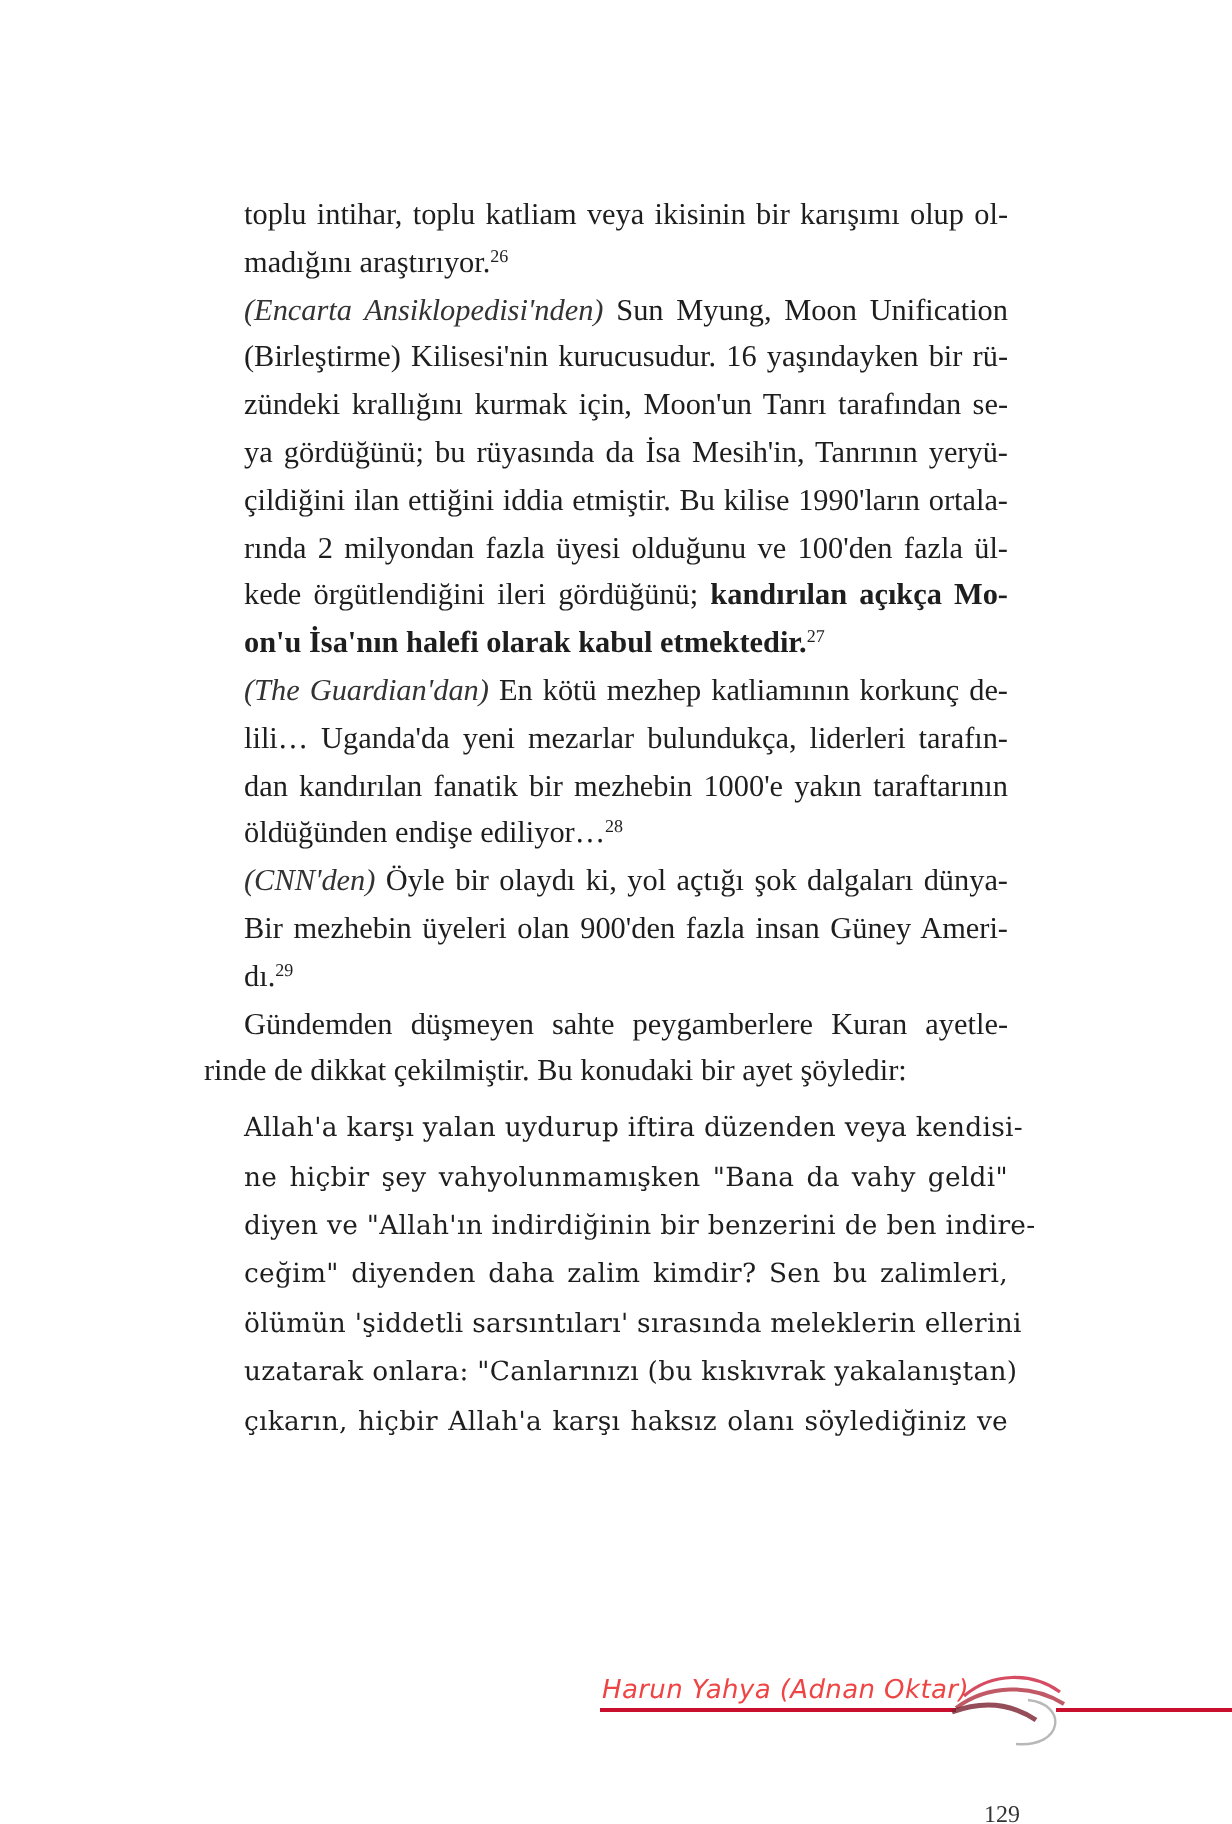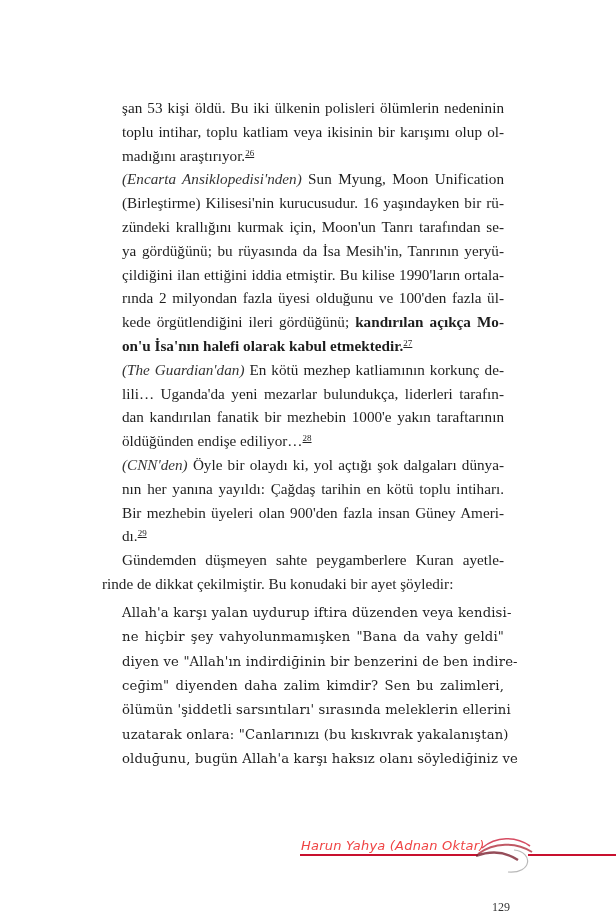--- a/index.html
+++ b/index.html
@@ -9,21 +9,21 @@
     }
     .page { position: absolute; left: 0; top: 0; width: 616px; height: 912px; }
     .text-block {
       position: absolute; left: 122px; top: 96px; width: 382px;
       font-size: 15.2px; line-height: 23.8px; text-align: justify;
     }
     .line { display: block; white-space: nowrap; text-align-last: justify; text-align: justify; }
     .line.last { text-align-last: left; }
     .line.outdent { margin-left: -20px; }
     .src { font-style: italic; color: #333; }
-    sup { font-size: 9px; line-height: 0; vertical-align: 5px; text-decoration: underline; }
+    sup { font-size: 9px; line-height: 0; vertical-align: 5px; }
     b { font-weight: bold; }
     .verse {
       font-family: "DejaVu Serif", serif; font-weight: normal; font-size: 13.2px;
       letter-spacing: 0.15px;
     }
     .verse-block { margin-top: 5px; line-height: 24.4px; }
     .footer-author {
       position: absolute; left: 301px; top: 838px;
       font-family: "DejaVu Sans", sans-serif; font-style: italic; font-size: 13px;
       color: #ef4444; letter-spacing: 0.2px;
@@ -36,21 +36,20 @@
       font-family: "Liberation Serif", serif;
     }
   </style>
 </head>
 <body>
 
 <div class="page">
   <div class="text-block">
 
     <div>
-      <span class="line">şan 53 kişi öldü. Bu iki ülkenin polisleri ölümlerin nedeninin</span>
       <span class="line">toplu intihar, toplu katliam veya ikisinin bir karışımı olup ol-</span>
       <span class="line last"><span>madığını araştırıyor.</span><sup>26</sup></span>
     </div>
 
     <div>
       <span class="line"><span class="src">(Encarta Ansiklopedisi'nden)</span><span> Sun Myung, Moon Unification</span></span>
       <span class="line">(Birleştirme) Kilisesi'nin kurucusudur. 16 yaşındayken bir rü-</span>
       <span class="line">zündeki krallığını kurmak için, Moon'un Tanrı tarafından se-</span>
       <span class="line">ya gördüğünü; bu rüyasında da İsa Mesih'in, Tanrının yeryü-</span>
       <span class="line">çildiğini ilan ettiğini iddia etmiştir. Bu kilise 1990'ların ortala-</span>
@@ -61,38 +60,37 @@
 
     <div>
       <span class="line"><span class="src">(The Guardian'dan)</span><span> En kötü mezhep katliamının korkunç de-</span></span>
       <span class="line">lili… Uganda'da yeni mezarlar bulundukça, liderleri tarafın-</span>
       <span class="line">dan kandırılan fanatik bir mezhebin 1000'e yakın taraftarının</span>
       <span class="line last"><span>öldüğünden endişe ediliyor…</span><sup>28</sup></span>
     </div>
 
     <div>
       <span class="line"><span class="src">(CNN'den)</span><span> Öyle bir olaydı ki, yol açtığı şok dalgaları dünya-</span></span>
-      <span class="line">nın her yanına yayıldı: Çağdaş tarihin en kötü toplu intiharı.</span>
       <span class="line">Bir mezhebin üyeleri olan 900'den fazla insan Güney Ameri-</span>
       <span class="line last"><span>dı.</span><sup>29</sup></span>
     </div>
 
     <div>
       <span class="line">Gündemden düşmeyen sahte peygamberlere Kuran ayetle-</span>
       <span class="line last outdent">rinde de dikkat çekilmiştir. Bu konudaki bir ayet şöyledir:</span>
     </div>
 
     <div class="verse verse-block">
       <span class="line">Allah'a karşı yalan uydurup iftira düzenden veya kendisi-</span>
       <span class="line">ne hiçbir şey vahyolunmamışken "Bana da vahy geldi"</span>
       <span class="line">diyen ve "Allah'ın indirdiğinin bir benzerini de ben indire-</span>
       <span class="line">ceğim" diyenden daha zalim kimdir? Sen bu zalimleri,</span>
       <span class="line">ölümün 'şiddetli sarsıntıları' sırasında meleklerin ellerini</span>
       <span class="line">uzatarak onlara: "Canlarınızı (bu kıskıvrak yakalanıştan)</span>
-      <span class="line">olduğunu, bugün Allah'a karşı haksız olanı söylediğiniz ve</span>
+      <span class="line">çıkarın, hiçbir Allah'a karşı haksız olanı söylediğiniz ve</span>
     </div>
   </div>
 
   <div class="footer-author">Harun Yahya (Adnan Oktar)</div>
   <div class="footer-line-left"></div>
   <div class="footer-line-right"></div>
   <svg class="swoosh" viewBox="0 0 62 44">
     <path d="M8 14 C 22 2, 42 2, 56 12" fill="none" stroke="#c8102e" stroke-width="1.6" opacity="0.75"></path>
     <path d="M4 20 C 20 8, 42 8, 58 18" fill="none" stroke="#b0303e" stroke-width="2" opacity="0.8"></path>
     <path d="M2 22 C 18 16, 32 18, 44 26" fill="none" stroke="#7a2030" stroke-width="2.4" opacity="0.8"></path>

